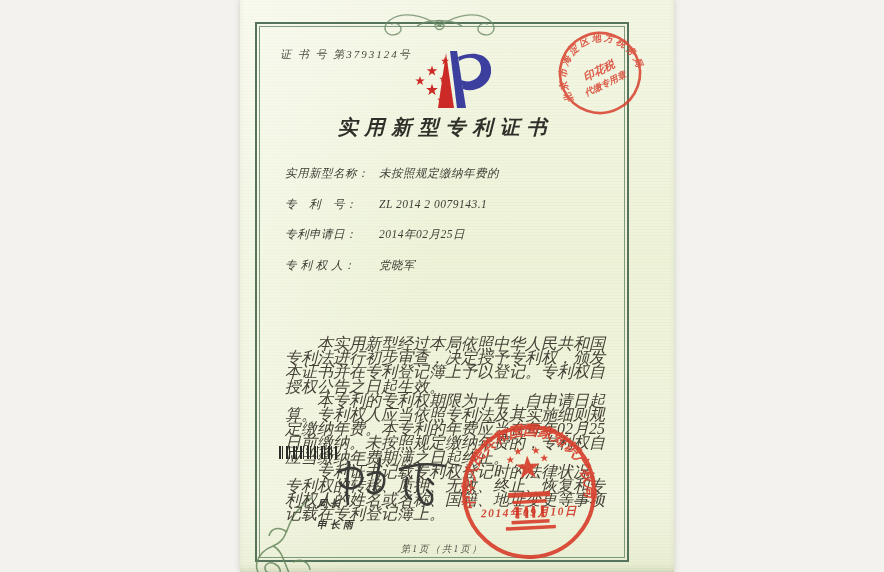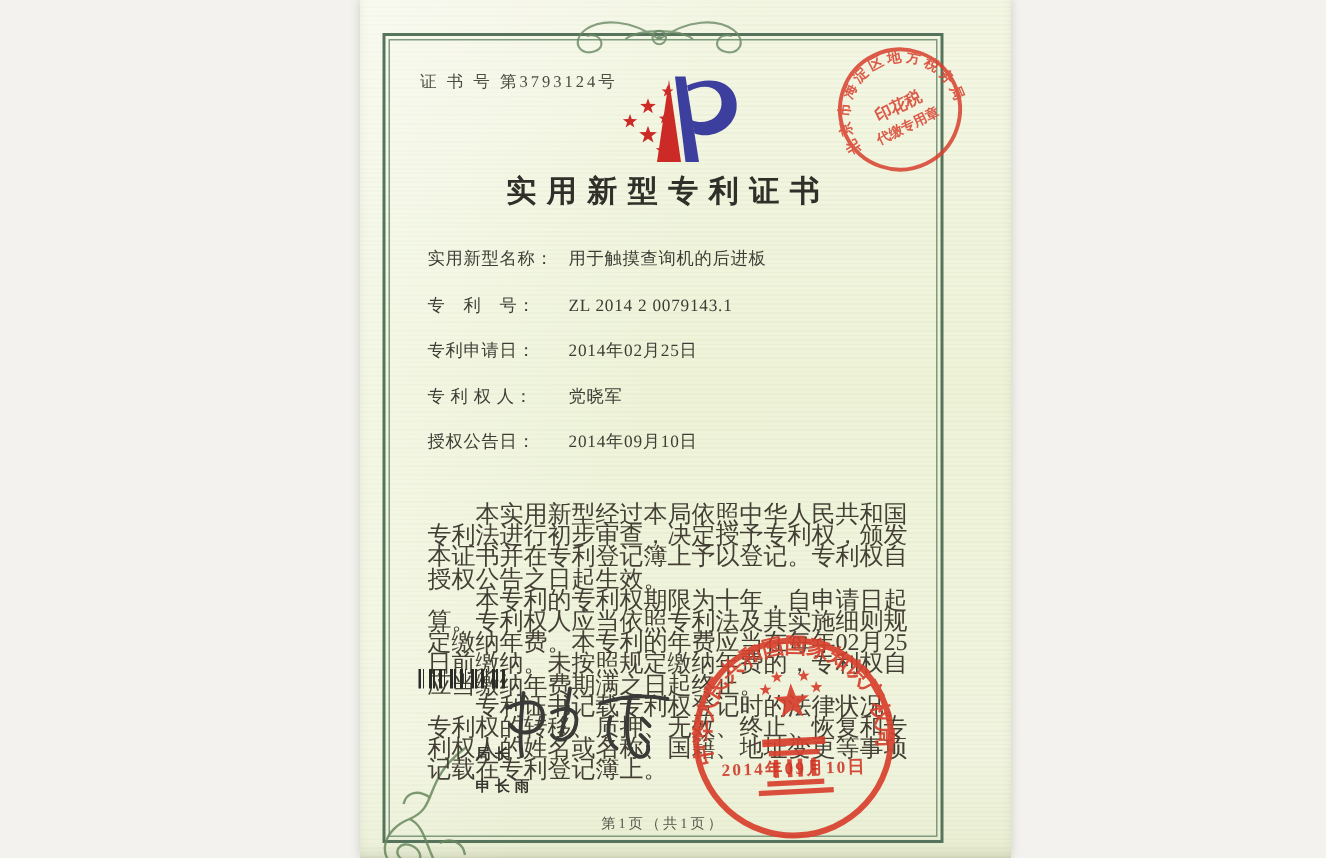--- a/index.html
+++ b/index.html
@@ -13,20 +13,21 @@
     position:absolute;left:240px;top:0;width:434px;height:572px;
     background:
       linear-gradient(105deg, rgba(255,255,255,.45), rgba(255,255,255,0) 45%),
       repeating-linear-gradient(0deg, rgba(140,175,115,.06) 0 1px, rgba(0,0,0,0) 1px 3px),
       linear-gradient(180deg,#f4f6e4 0%,#eef3d8 45%,#f1f4de 88%,#e9eed2 100%);
     box-shadow:0 0 6px rgba(90,95,70,.25), inset 0 -5px 10px -5px rgba(80,90,55,.28);
   }
   .frame{
     position:absolute;left:15px;top:22px;width:370px;height:536px;
     border:2px solid #56745c;
+    font-style:italic;
   }
   .frame::before{
     content:"";position:absolute;inset:2px;border:1px solid #7d9a7c;pointer-events:none;
   }
   .cert-no{
     position:absolute;left:23px;top:23px;font-size:11px;color:#4c4c43;letter-spacing:2px;
   }
   .logo{position:absolute;left:148px;top:24px;width:90px;height:66px;}
   .title{
     position:absolute;left:0;right:0;top:90px;text-align:center;
@@ -105,33 +106,30 @@
           <use href="#starp" transform="translate(15,33) scale(0.50)"></use>
           <use href="#starp" transform="translate(27,42) scale(0.62)"></use>
           <use href="#starp" transform="translate(39,53) scale(0.72)"></use>
         </g>
       </svg>
 
       <div class="title">实用新型专利证书</div>
 
       <div class="fields">
         <div class="field-row">
-          <span class="field-label">实用新型名称：</span><span class="field-value">用于触摸查询机的后进板</span>
+          <span class="field-label">实用新型名称：</span><span class="field-value">未按照规定缴纳年费的</span>
         </div>
         <div class="field-row">
           <span class="field-label">专　利　号：</span><span class="field-value">ZL 2014 2 0079143.1</span>
         </div>
         <div class="field-row">
           <span class="field-label">专利申请日：</span><span class="field-value">2014年02月25日</span>
         </div>
         <div class="field-row">
           <span class="field-label">专 利 权 人：</span><span class="field-value">党晓军</span>
-        </div>
-        <div class="field-row">
-          <span class="field-label">授权公告日：</span><span class="field-value">2014年09月10日</span>
         </div>
       </div>
 
       <div class="paras">
         <p>本实用新型经过本局依照中华人民共和国专利法进行初步审查，决定授予专利权，颁发本证书并在专利登记簿上予以登记。专利权自授权公告之日起生效。</p>
         <p>本专利的专利权期限为十年，自申请日起算。专利权人应当依照专利法及其实施细则规定缴纳年费。本专利的年费应当在每年02月25日前缴纳。未按照规定缴纳年费的，专利权自应当缴纳年费期满之日起终止。</p>
         <p>专利证书记载专利权登记时的法律状况。专利权的转移、质押、无效、终止、恢复和专利权人的姓名或名称、国籍、地址变更等事项记载在专利登记簿上。</p>
       </div>
 
       <div class="barcode"></div>

